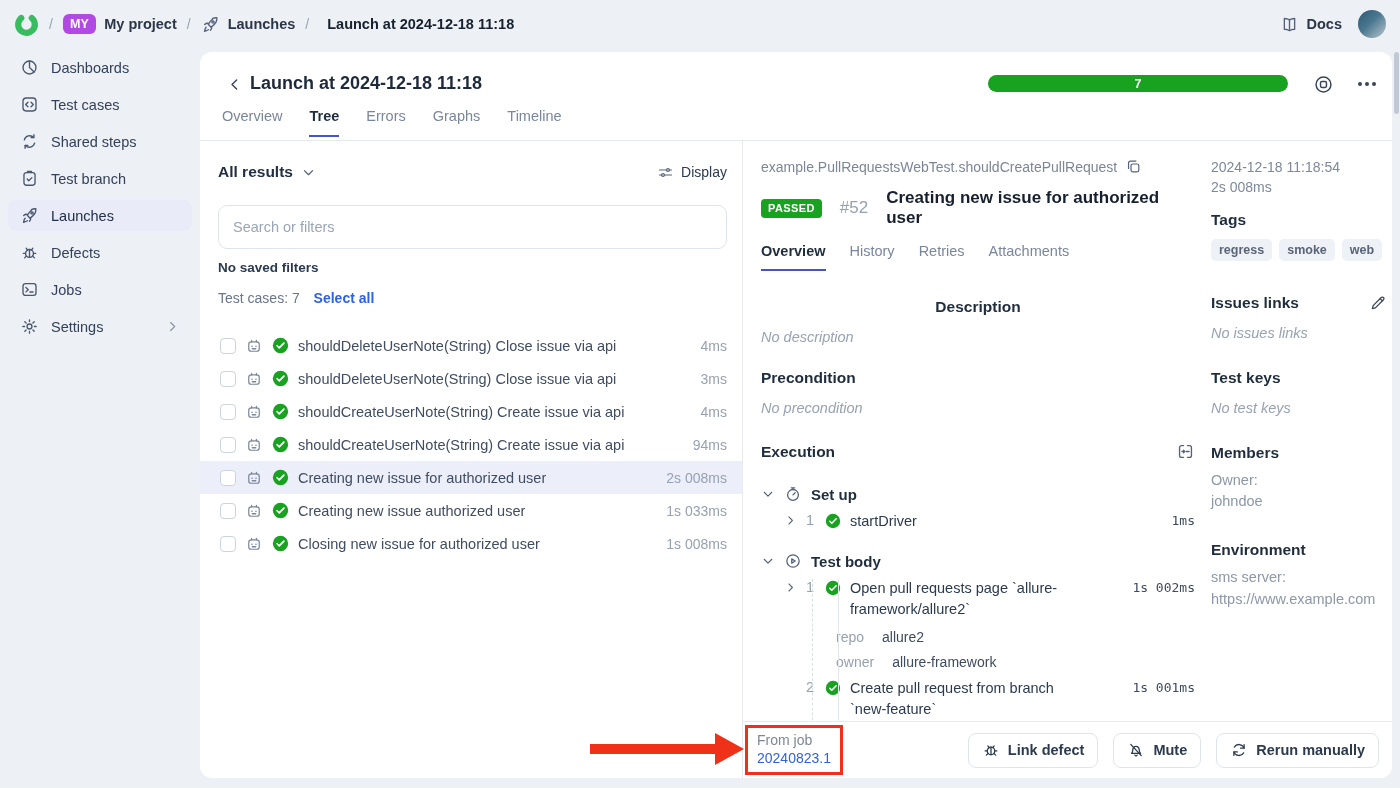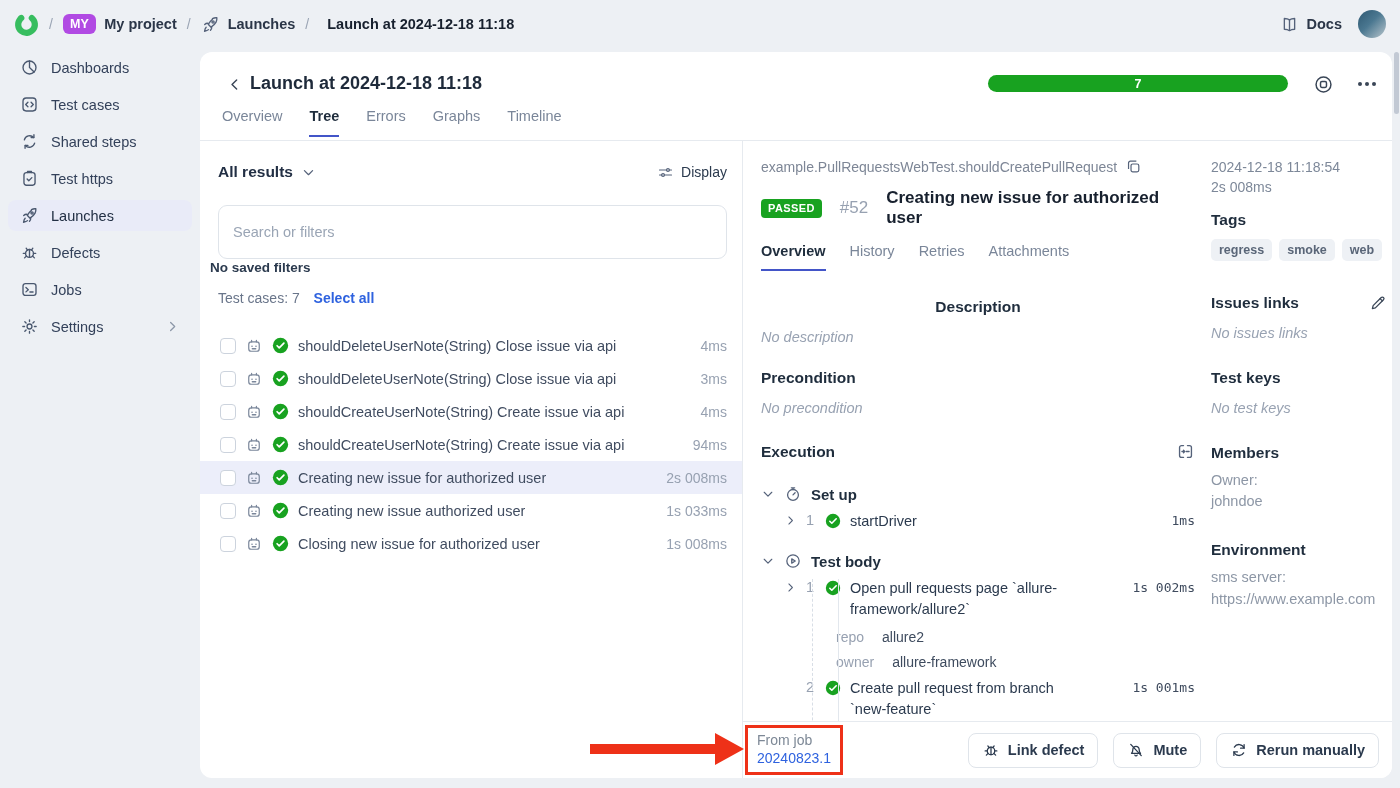--- a/index.html
+++ b/index.html
@@ -51,25 +51,25 @@
   .launch-tabs{position:absolute;left:22px;top:56px;display:flex;gap:27px;}
   .ltab{padding-bottom:11px;color:#7A8699;cursor:pointer;}
   .ltab.active{color:#1F2D3D;font-weight:700;border-bottom:2.5px solid var(--active_tab);}
 
   
   .left-panel{position:absolute;left:0;top:89px;width:542px;bottom:0;overflow:hidden;}
   .vdivider{position:absolute;left:542px;top:89px;bottom:0;width:1px;background:var(--border);}
   .filter-row{position:absolute;left:18px;right:15px;top:22px;display:flex;align-items:center;}
   .all-results{display:flex;align-items:center;gap:8px;font-size:15.5px;font-weight:600;color:#222F44;cursor:pointer;}
   .display-btn{margin-left:auto;display:flex;align-items:center;gap:7px;color:#2B3A4E;font-size:14px;cursor:pointer;}
-  .search-box{position:absolute;left:18px;top:64px;width:509px;height:54px;border:1px solid #DFE4EA;
+  .search-box{position:absolute;left:18px;top:64px;width:509px;height:44px;border:1px solid #DFE4EA;
               border-radius:9px;background:#fff;padding:0 14px;font-size:14.5px;color:var(--body);
               font-family:"Liberation Sans",sans-serif;outline:none;}
   .search-box::placeholder{color:#9AA5B5;}
-  .no-saved{position:absolute;left:10px;top:119px;font-size:13.5px;color:#2B3A4E;font-weight:600;}
+  .no-saved{position:absolute;left:18px;top:119px;font-size:13.5px;color:#2B3A4E;font-weight:600;}
   .count-row{position:absolute;left:18px;top:149px;font-size:14px;color:#69758A;}
   .select-all{color:var(--link_blue);font-weight:700;margin-left:10px;cursor:pointer;}
   .tlist{position:absolute;left:0;right:0;top:188px;}
   .trow{display:flex;align-items:center;height:33px;padding:0 15px 0 20px;gap:9px;cursor:pointer;}
   .trow.selected{background:#ECEEFA;}
   .cb{width:16px;height:16px;border:1.5px solid #CCD3DD;border-radius:4px;background:#fff;flex:none;cursor:pointer;}
   .tname{color:#404C60;white-space:nowrap;overflow:hidden;text-overflow:ellipsis;}
   .tdur{margin-left:auto;color:#97A1B1;font-size:14px;white-space:nowrap;}
 
   
@@ -276,21 +276,21 @@
   <div class="side-item">
     <svg class="ic" width="19" height="19">
         <use href="#i-cycle"></use>
       </svg>
     <span>Shared steps</span>
   </div>
   <div class="side-item">
     <svg class="ic" width="19" height="19">
         <use href="#i-clipboard"></use>
       </svg>
-    <span>Test https</span>
+    <span>Test branch</span>
   </div>
   <div class="side-item selected">
     <svg class="ic" width="19" height="19">
         <use href="#i-rocket"></use>
       </svg>
     <span>Launches</span>
   </div>
   <div class="side-item">
     <svg class="ic" width="19" height="19">
         <use href="#i-bug"></use>

